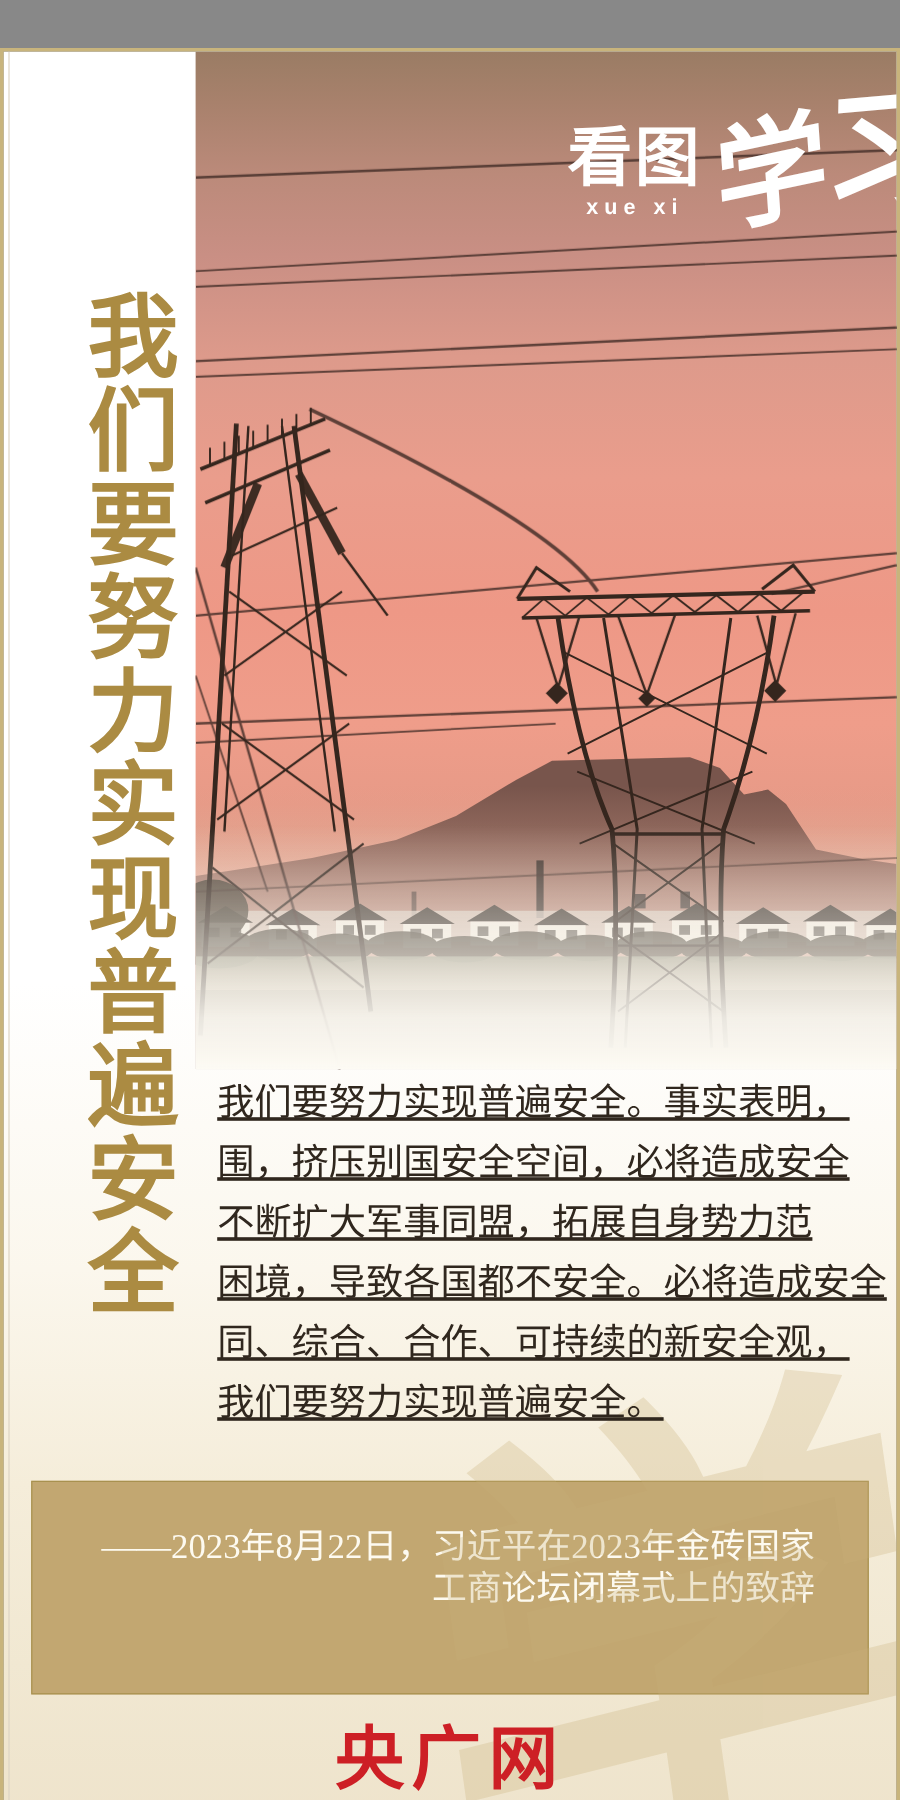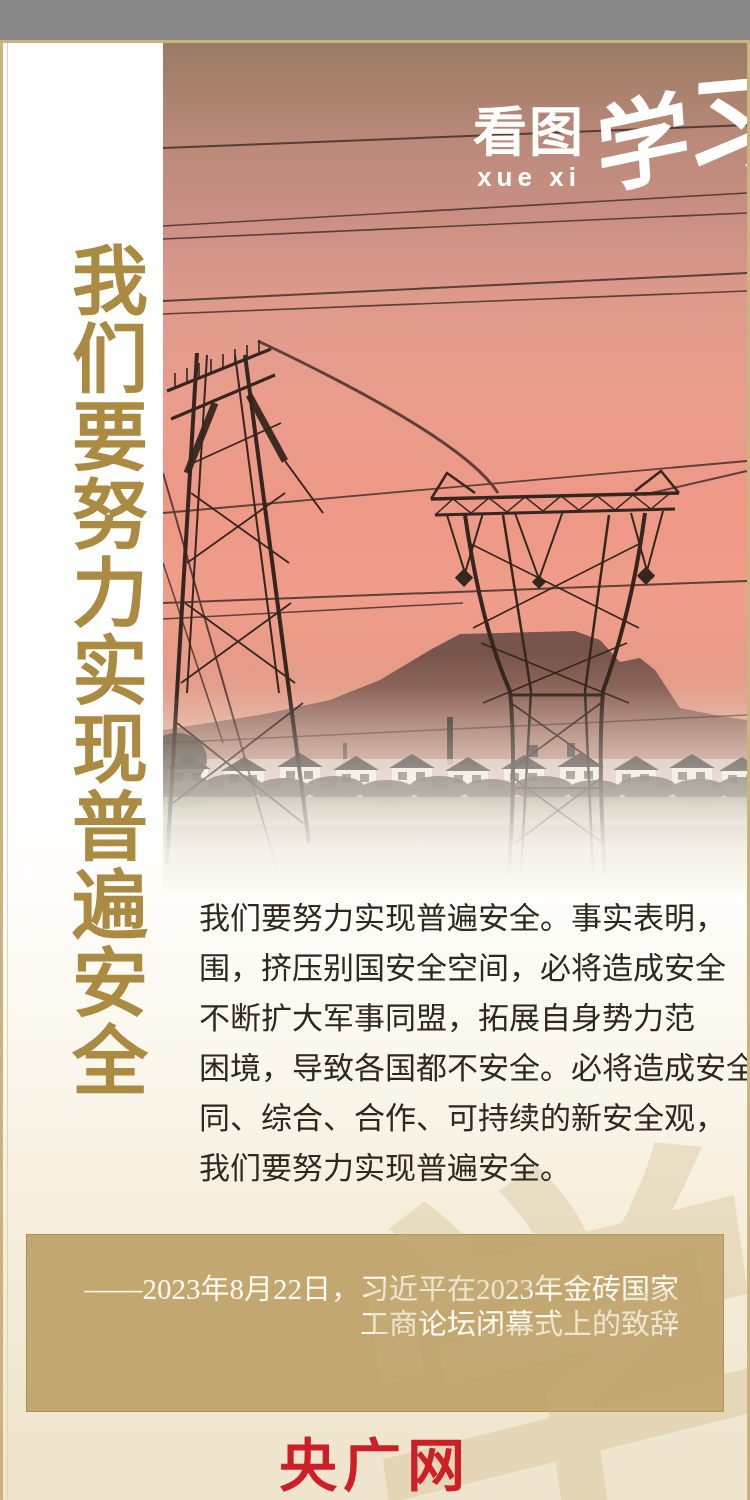--- a/index.html
+++ b/index.html
@@ -23,37 +23,37 @@
   }
   .photo svg{position:absolute;left:0;top:0;width:584px;height:848px;}
   .photo-fade{position:absolute;left:0;top:0;right:0;bottom:0;
     background:linear-gradient(180deg,rgba(253,251,244,0) 0%,rgba(253,251,244,0) 76%,
       rgba(253,251,244,.45) 86%,rgba(253,251,244,.9) 95%,#fdfbf4 100%);}
 
   
   .logo{position:absolute;top:18px;right:0;width:302px;height:150px;color:#fff;z-index:3;}
   .logo-left{position:absolute;left:28px;top:44px;text-align:center;}
   .logo-kantu{font-family:"Liberation Sans","DejaVu Sans",sans-serif;font-weight:900;font-size:54px;line-height:1;letter-spacing:2px;}
-  .logo-pinyin{font-family:"Liberation Sans","DejaVu Sans",sans-serif;font-weight:700;font-size:26px;letter-spacing:5px;margin-top:3px;}
+  .logo-pinyin{font-family:"Liberation Sans","DejaVu Sans",sans-serif;font-weight:700;font-size:18px;letter-spacing:5px;margin-top:3px;}
   .logo-script{position:absolute;left:150px;top:-14px;white-space:nowrap;}
   .logo-script span{display:inline-block;font-weight:700;}
   .logo-script .s1{font-size:95px;transform:rotate(-12deg) skewX(-8deg);}
   .logo-script .s2{font-size:112px;transform:rotate(-5deg) skewX(-6deg) translateY(-10px);margin-left:-8px;}
 
   
   .side-title{
     position:absolute;left:60px;top:198px;z-index:2;
     writing-mode:vertical-rl;text-orientation:upright;
     font-size:76px;line-height:80px;letter-spacing:2px;font-weight:700;
     color:#ab8b42;
   }
 
   
-  .quote{position:absolute;left:196px;top:851px;width:540px;z-index:2;
-    font-size:31px;line-height:50px;color:#30271e;}
+  .quote{position:absolute;left:178px;top:851px;width:540px;z-index:2;
+    font-size:31px;line-height:50px;color:#30271e;text-decoration:underline;}
   .quote div{white-space:nowrap;}
 
   
   .attribution{
     position:absolute;left:23px;top:1191px;width:698px;height:178px;box-sizing:border-box;
     background:#c2a771;border:1px solid #a8914f;
     padding:37px 44px 0 56px;z-index:0;
   }
   .attribution-text{position:relative;z-index:2;font-size:29px;line-height:35px;color:#fdfaf0;text-align:right;}
 

